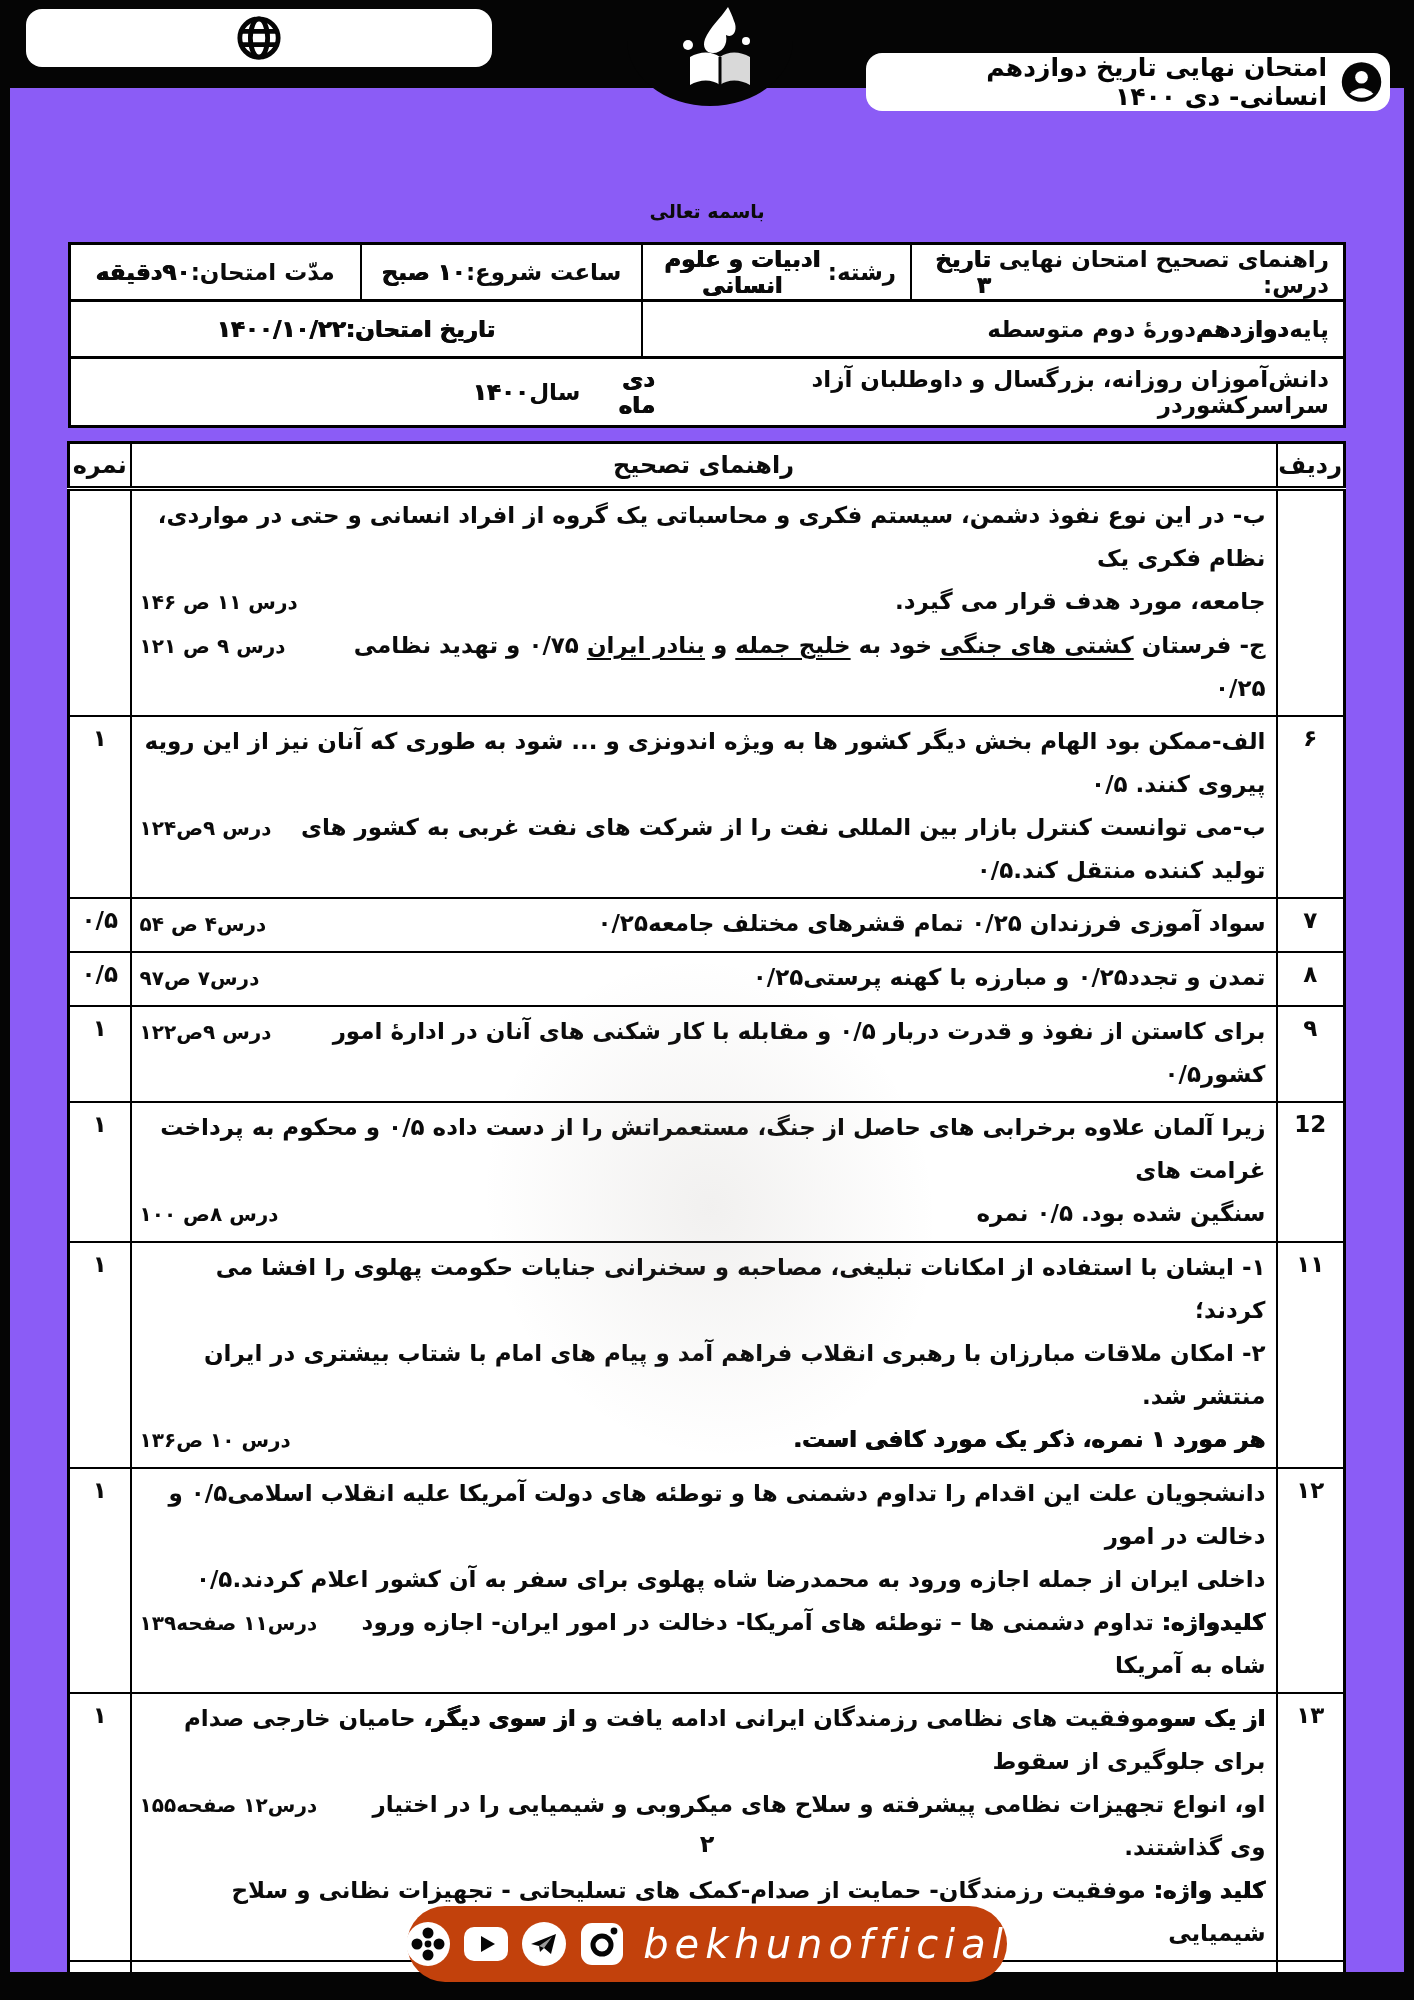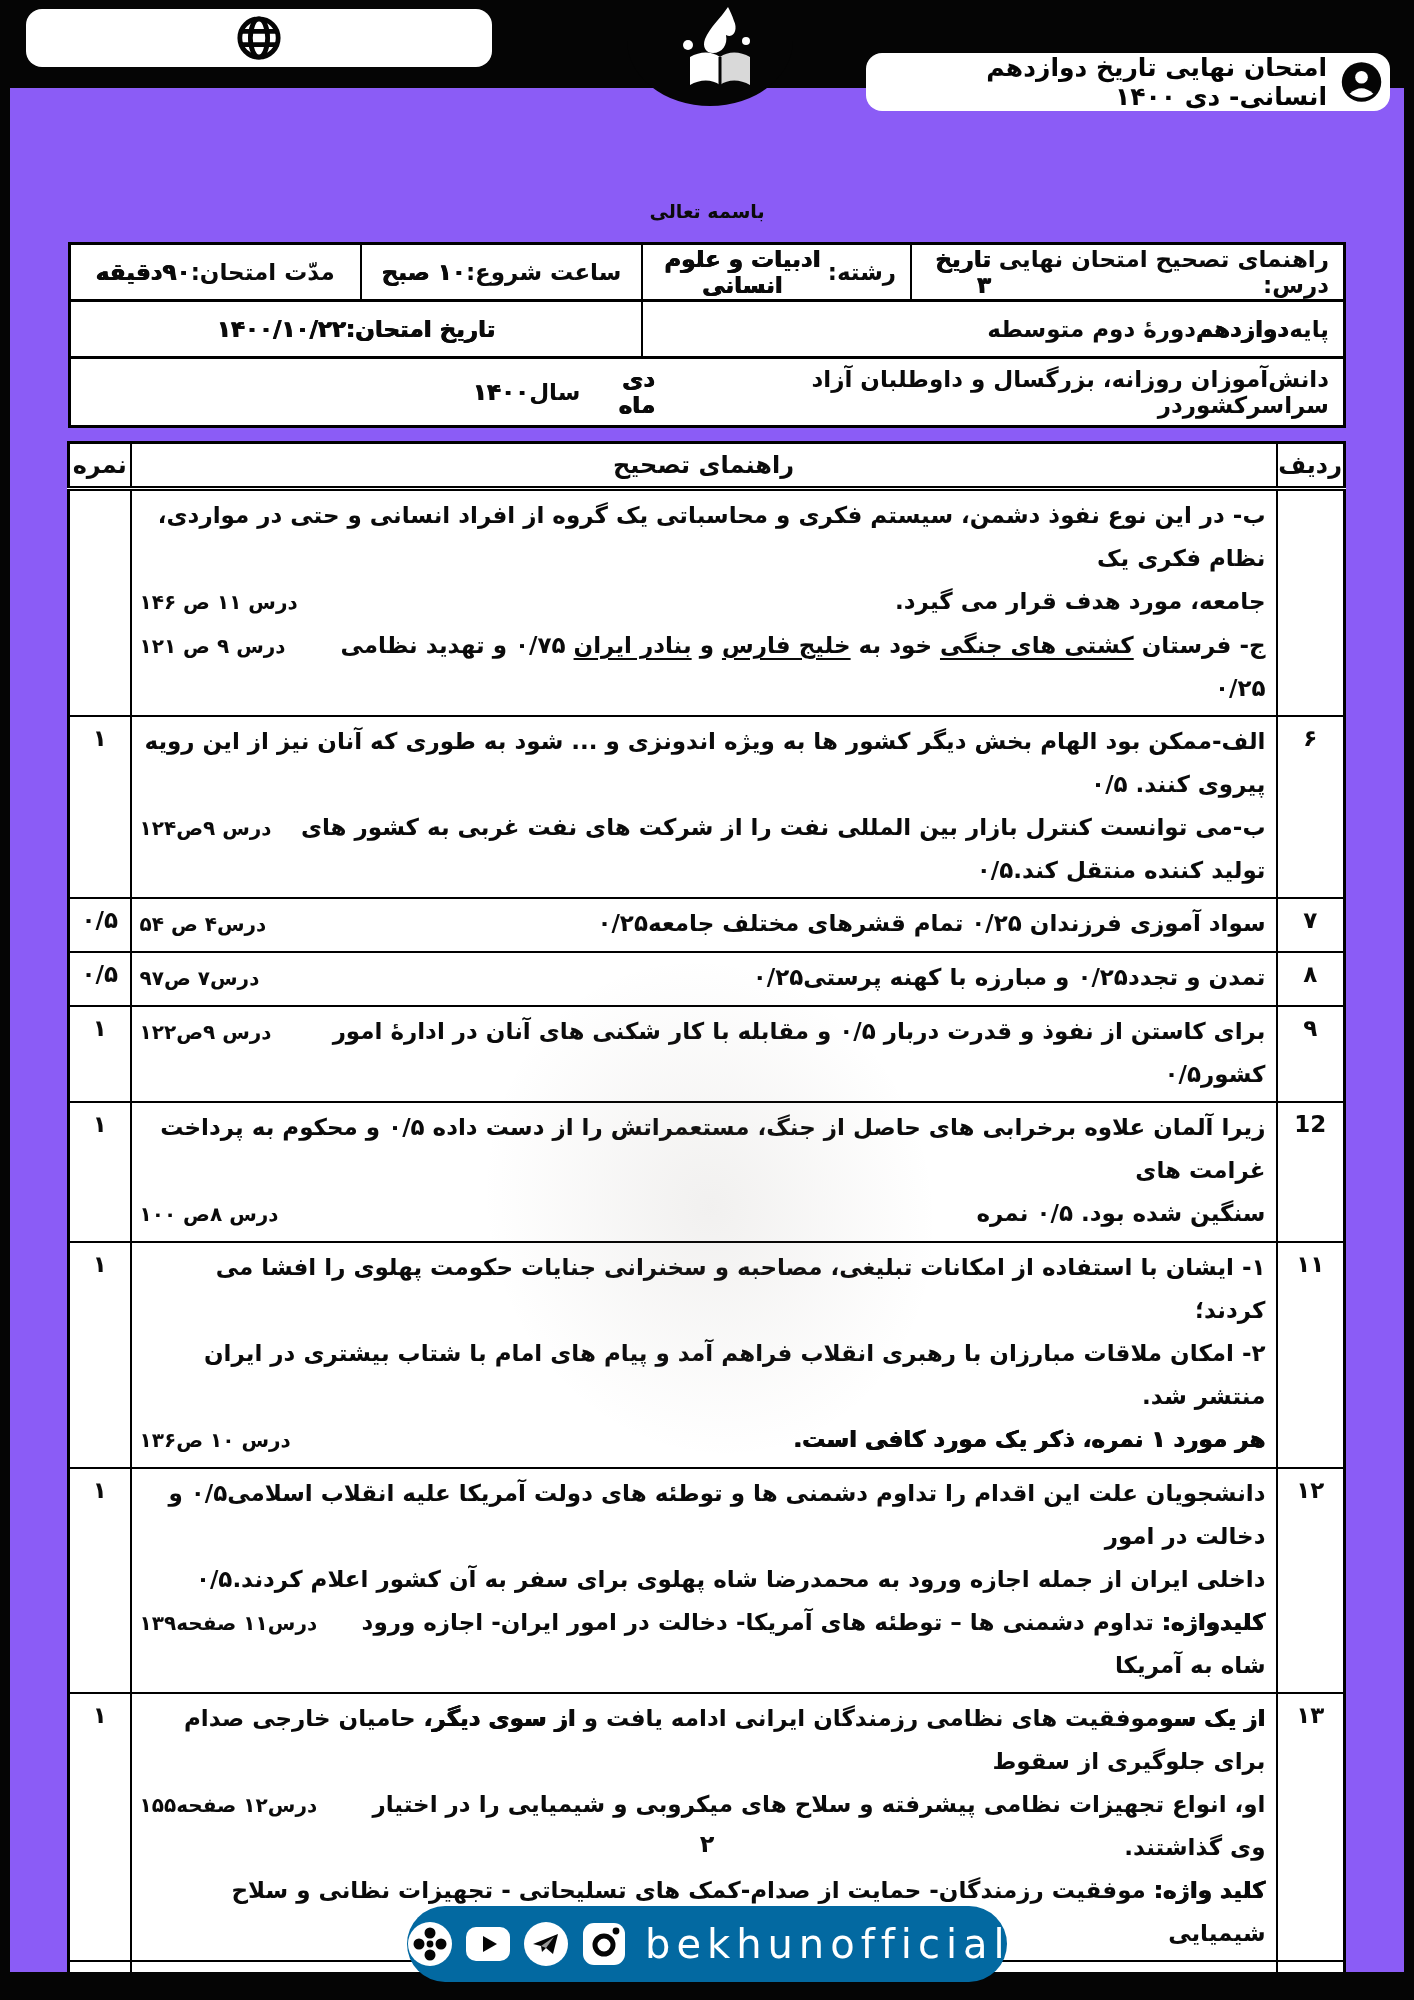--- a/index.html
+++ b/index.html
@@ -38,22 +38,22 @@
   .line .txt{text-align:right;}
   .ref{font-size:20px;font-weight:700;white-space:nowrap;padding-right:12px;}
   .b{text-shadow:0.45px 0 currentColor,-0.45px 0 currentColor;}
   .u{text-decoration:underline;text-underline-offset:5px;}
   .pagenum{position:absolute;top:1742px;left:0;right:0;text-align:center;font-size:24px;font-weight:700;}
   .watermark{position:absolute;left:380px;top:760px;width:640px;height:720px;pointer-events:none;
              background:radial-gradient(closest-side,rgba(120,110,100,.10),rgba(120,110,100,0) 70%);
              transform:rotate(-18deg);border-radius:40%;}
   
   .bottombar{position:absolute;left:0;bottom:0;width:1414px;height:28px;background:#050505;z-index:2;}
-  .bottom-pill{position:absolute;left:407px;top:1906px;width:600px;height:76px;background:#0369a1;border-radius:40px;
-               z-index:7;display:flex;align-items:center;justify-content:flex-start;gap:12px;}
+  .bottom-pill{position:absolute;left:407px;top:1906px;width:600px;height:76px;background:#c2410c;border-radius:40px;
+               z-index:7;display:flex;align-items:center;justify-content:center;gap:12px;font-style:italic;}
   .handle{color:#fff;font-size:40px;letter-spacing:6px;font-weight:400;margin-left:6px;}
   .sicon{width:46px;height:46px;flex:0 0 auto;}
 </style>
 </head>
 <body>
 
 <div class="canvas">
 
   <div class="topbar">
     <div class="pill pill-left">
@@ -150,21 +150,21 @@
               <td class="num"></td>
               <td class="content">
                 <div class="line">
                   <span class="txt"><span>ب- در این نوع نفوذ دشمن، سیستم فکری و محاسباتی یک گروه از افراد انسانی و حتی در مواردی، نظام فکری یک</span></span>
                 </div>
                 <div class="line">
                   <span class="txt"><span>جامعه، مورد هدف قرار می گیرد.</span></span>
                   <span class="ref">درس ۱۱ ص ۱۴۶</span>
                 </div>
                 <div class="line">
-                  <span class="txt"><span>ج- فرستان </span><span class="u">کشتی های جنگی</span><span> خود به </span><span class="u">خلیج فارس</span><span> و </span><span class="u">بنادر ایران</span><span> ۰/۷۵ و تهدید نظامی ۰/۲۵</span></span>
+                  <span class="txt"><span>ج- فرستان </span><span class="u">کشتی های جنگی</span><span> خود به </span><span class="u">خلیج جمله</span><span> و </span><span class="u">بنادر ایران</span><span> ۰/۷۵ و تهدید نظامی ۰/۲۵</span></span>
                   <span class="ref">درس ۹ ص ۱۲۱</span>
                 </div>
               </td>
               <td class="score"></td>
             </tr>
             <tr>
               <td class="num">۶</td>
               <td class="content">
                 <div class="line">
                   <span class="txt"><span>الف-ممکن بود الهام بخش دیگر کشور ها  به ویژه اندونزی و ... شود به طوری که آنان  نیز از این رویه پیروی کنند. ۰/۵</span></span>

